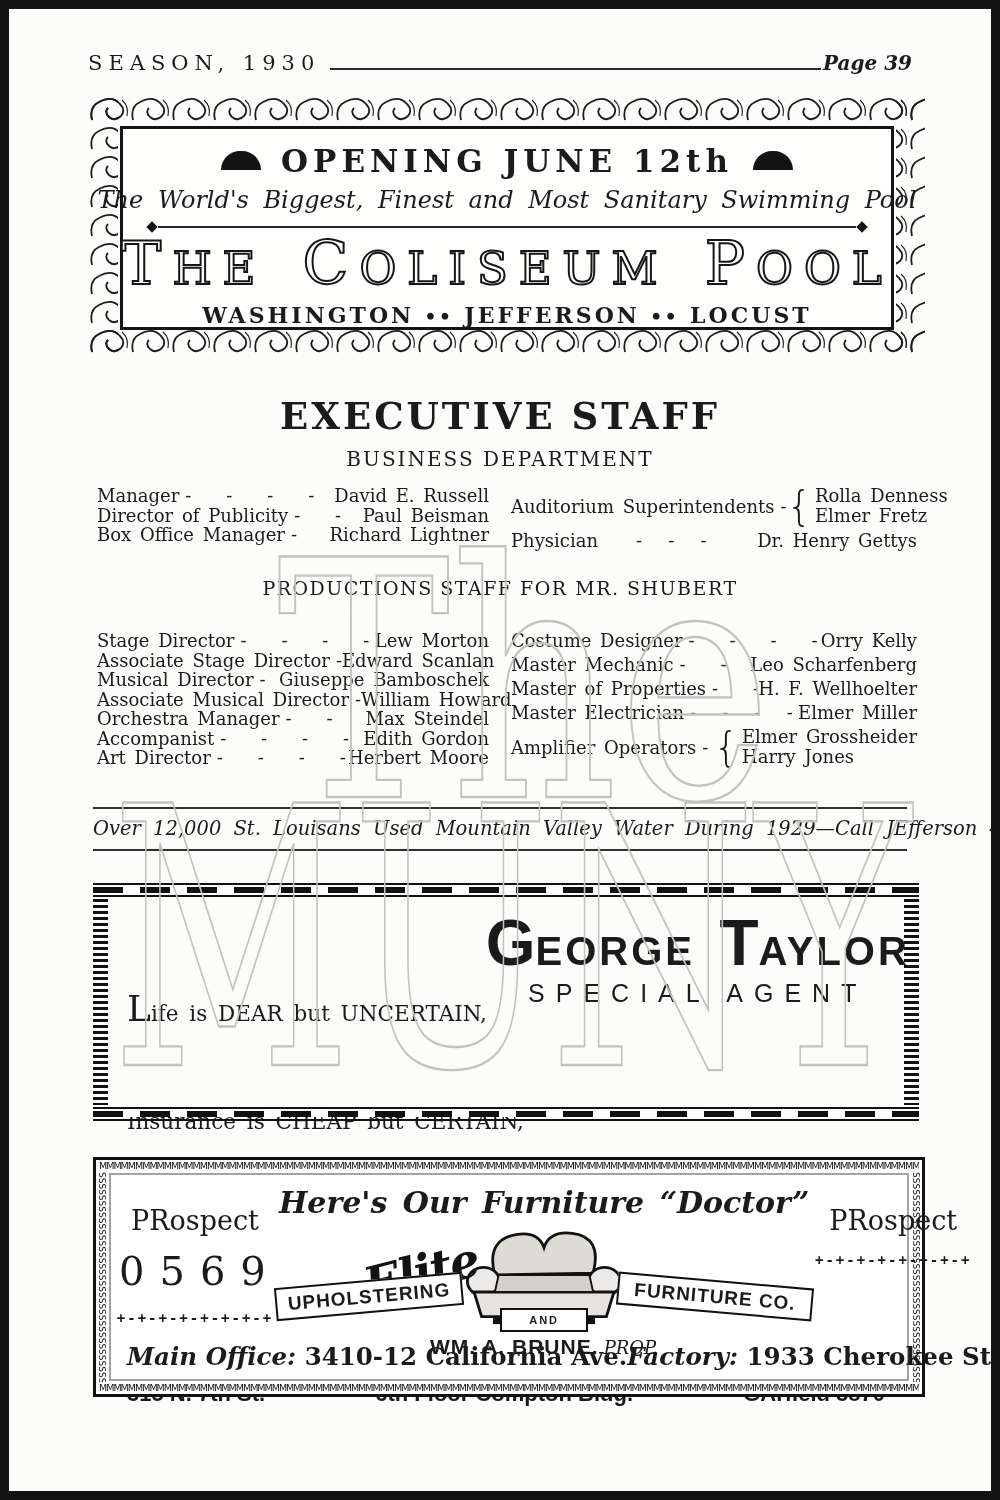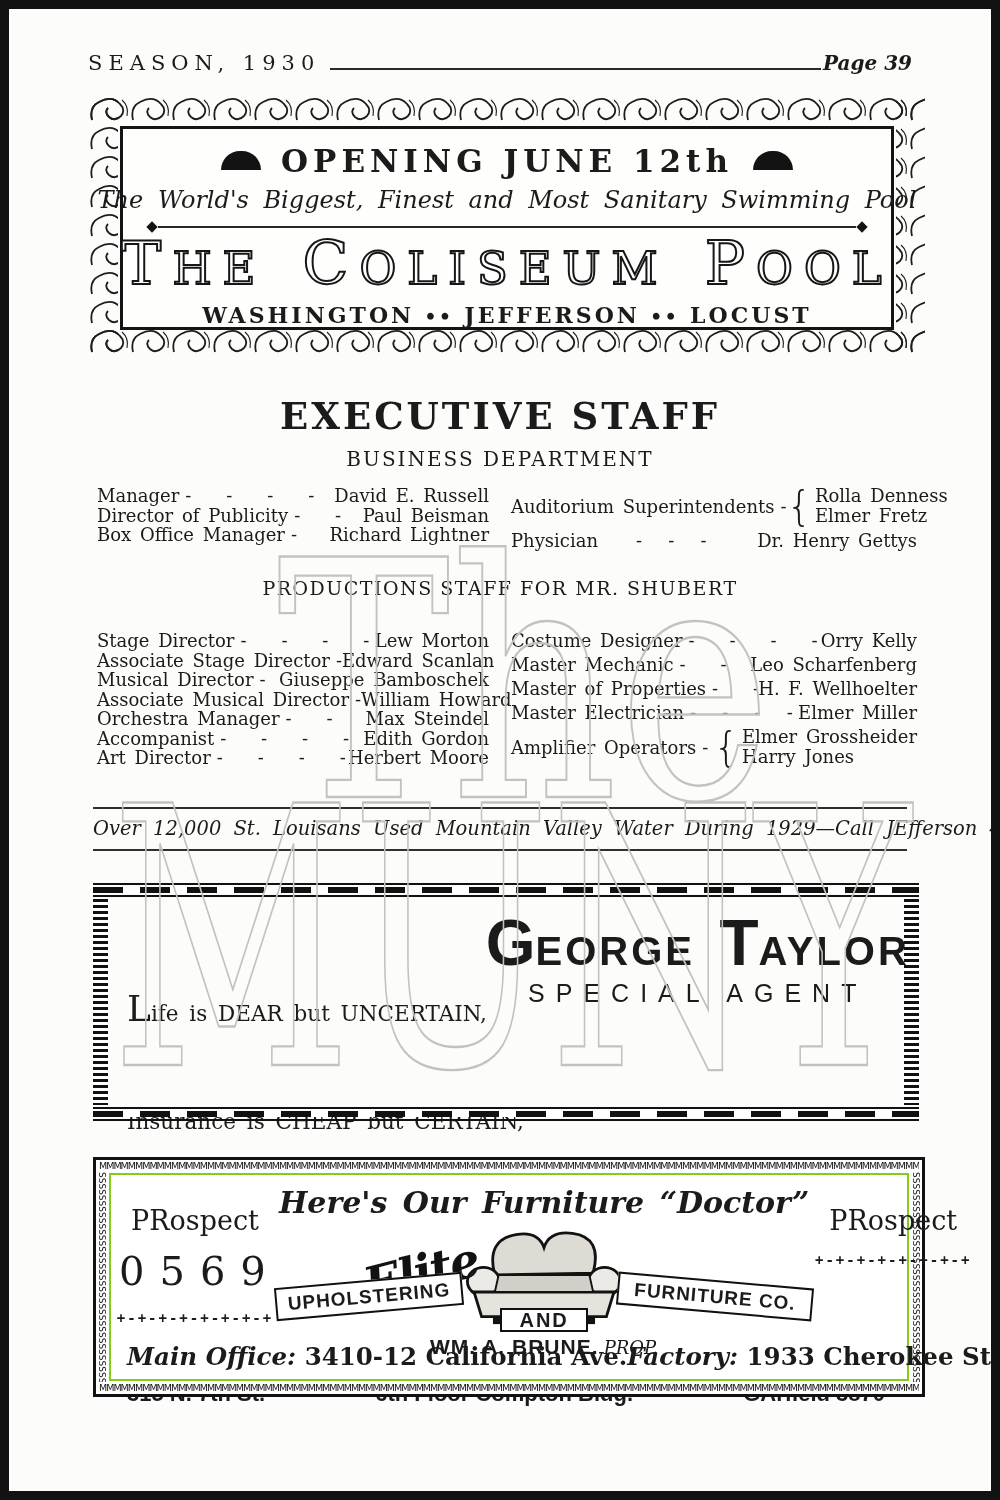--- a/index.html
+++ b/index.html
@@ -75,40 +75,40 @@
            font-family:"Liberation Sans","DejaVu Sans",sans-serif;font-weight:bold;font-size:22px;white-space:nowrap;}
 
   
   .furnad{position:absolute;left:84px;top:1148px;width:832px;height:240px;border:3px solid #111;box-sizing:border-box;background:#fff;}
   .furn-mband{position:absolute;left:3px;right:3px;height:10px;overflow:hidden;font-family:"DejaVu Sans",sans-serif;
               font-size:9.5px;line-height:10px;white-space:nowrap;letter-spacing:-1px;color:#111;}
   .furn-mtop{top:1px;} .furn-mbot{bottom:1px;}
   .furn-sband{position:absolute;top:12px;bottom:12px;width:10px;overflow:hidden;font-family:"DejaVu Sans",sans-serif;
               font-size:9px;line-height:10px;writing-mode:vertical-rl;white-space:nowrap;color:#111;}
   .furn-sleft{left:1px;} .furn-sright{right:1px;}
-  .furn-inner{position:absolute;left:13px;right:13px;top:13px;bottom:13px;border:2px solid #84cc16;}
+  .furn-inner{position:absolute;left:13px;right:13px;top:13px;bottom:13px;border:2px solid #a3a3a3;}
   .furn-grid{position:absolute;inset:0;display:grid;grid-template-columns:168px 1fr 168px;}
   .phone-col{text-align:center;padding-top:30px;}
   .phone-label{font-size:27px;}
   .phone-number{font-size:40px;letter-spacing:15px;margin-top:12px;text-indent:8px;}
   .arrows{font-size:14px;font-weight:bold;letter-spacing:2px;margin-top:16px;font-family:"DejaVu Sans Mono","Liberation Mono",monospace;}
   .furn-center{position:relative;text-align:center;}
   .furn-headline{font-style:italic;font-weight:bold;font-size:30px;margin-top:10px;word-spacing:5px;white-space:nowrap;}
   .logo{position:relative;height:132px;margin-top:2px;}
   .chair{position:absolute;left:50%;transform:translateX(-50%);top:0;}
   .elite{position:absolute;left:84px;top:22px;font-size:48px;font-style:italic;font-weight:bold;
          transform:rotate(-14deg);color:#121212;letter-spacing:-2px;}
   .ribbon{position:absolute;height:33px;border:2.5px solid #111;background:#fff;display:flex;align-items:center;
           justify-content:center;font-family:"Liberation Sans","DejaVu Sans",sans-serif;font-weight:bold;
           font-size:19px;letter-spacing:1px;box-sizing:border-box;white-space:nowrap;}
   .ribbon-l{left:-4px;top:58px;width:188px;transform:rotate(-5deg);}
   .ribbon-r{right:-4px;top:58px;width:196px;transform:rotate(5deg);}
   .ribbon-and{position:absolute;left:50%;transform:translateX(-50%);top:86px;width:88px;height:24px;border:2.5px solid #111;
               background:#fff;display:flex;align-items:center;justify-content:center;
-              font-family:"Liberation Sans",sans-serif;font-weight:bold;font-size:20px;letter-spacing:2px;box-sizing:border-box;}
+              font-family:"Liberation Sans",sans-serif;font-weight:bold;font-size:11px;letter-spacing:2px;box-sizing:border-box;}
   .prop-line{position:absolute;left:0;right:0;top:113px;white-space:nowrap;}
   .prop-name{font-family:"Liberation Sans","DejaVu Sans",sans-serif;font-weight:bold;font-size:21px;letter-spacing:1px;}
   .prop-title{font-style:italic;font-size:18px;}
   .furn-bottom{position:absolute;left:16px;right:16px;bottom:8px;display:flex;justify-content:space-between;
                font-size:24.5px;font-weight:bold;white-space:nowrap;}
   .furn-bottom .lbl{font-style:italic;}
 
   
   .watermark{position:absolute;left:0;top:0;pointer-events:none;z-index:40;}
 </style>

